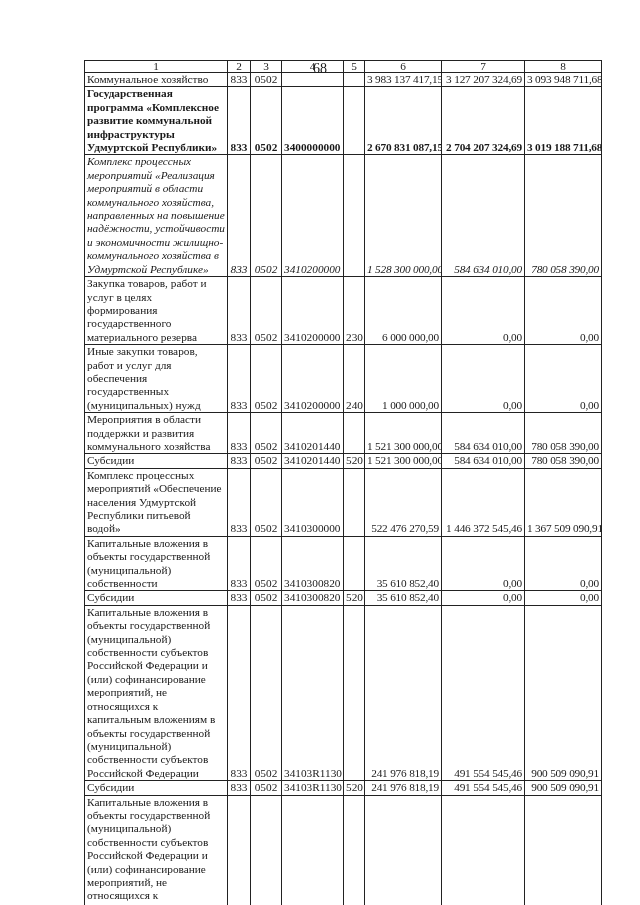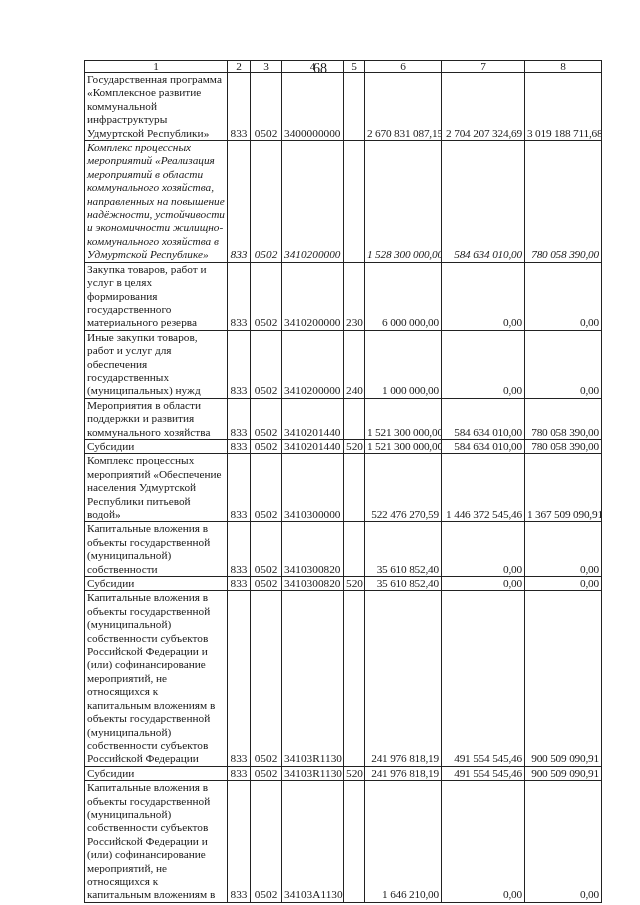--- a/index.html
+++ b/index.html
@@ -37,21 +37,31 @@
     <tr class="hdr">
       <td>1</td>
       <td>2</td>
       <td>3</td>
       <td>4</td>
       <td>5</td>
       <td>6</td>
       <td>7</td>
       <td>8</td>
     </tr>
-      <tr style="height: 68px;">
+      <tr style="height: 14.4px;">
+        <td class="name l">Коммунальное хозяйство</td>
+        <td class="c">833</td>
+        <td class="c">0502</td>
+        <td class="l"></td>
+        <td class="c"></td>
+        <td class="r">3 983 137 417,15</td>
+        <td class="r">3 127 207 324,69</td>
+        <td class="r">3 093 948 711,68</td>
+      </tr>
+      <tr style="height: 68px; font-weight: bold;">
         <td class="name l">Государственная программа «Комплексное развитие коммунальной инфраструктуры Удмуртской Республики»</td>
         <td class="c">833</td>
         <td class="c">0502</td>
         <td class="l">3400000000</td>
         <td class="c"></td>
         <td class="r">2 670 831 087,15</td>
         <td class="r">2 704 207 324,69</td>
         <td class="r">3 019 188 711,68</td>
       </tr>
       <tr style="height: 108.2px; font-style: italic;">

